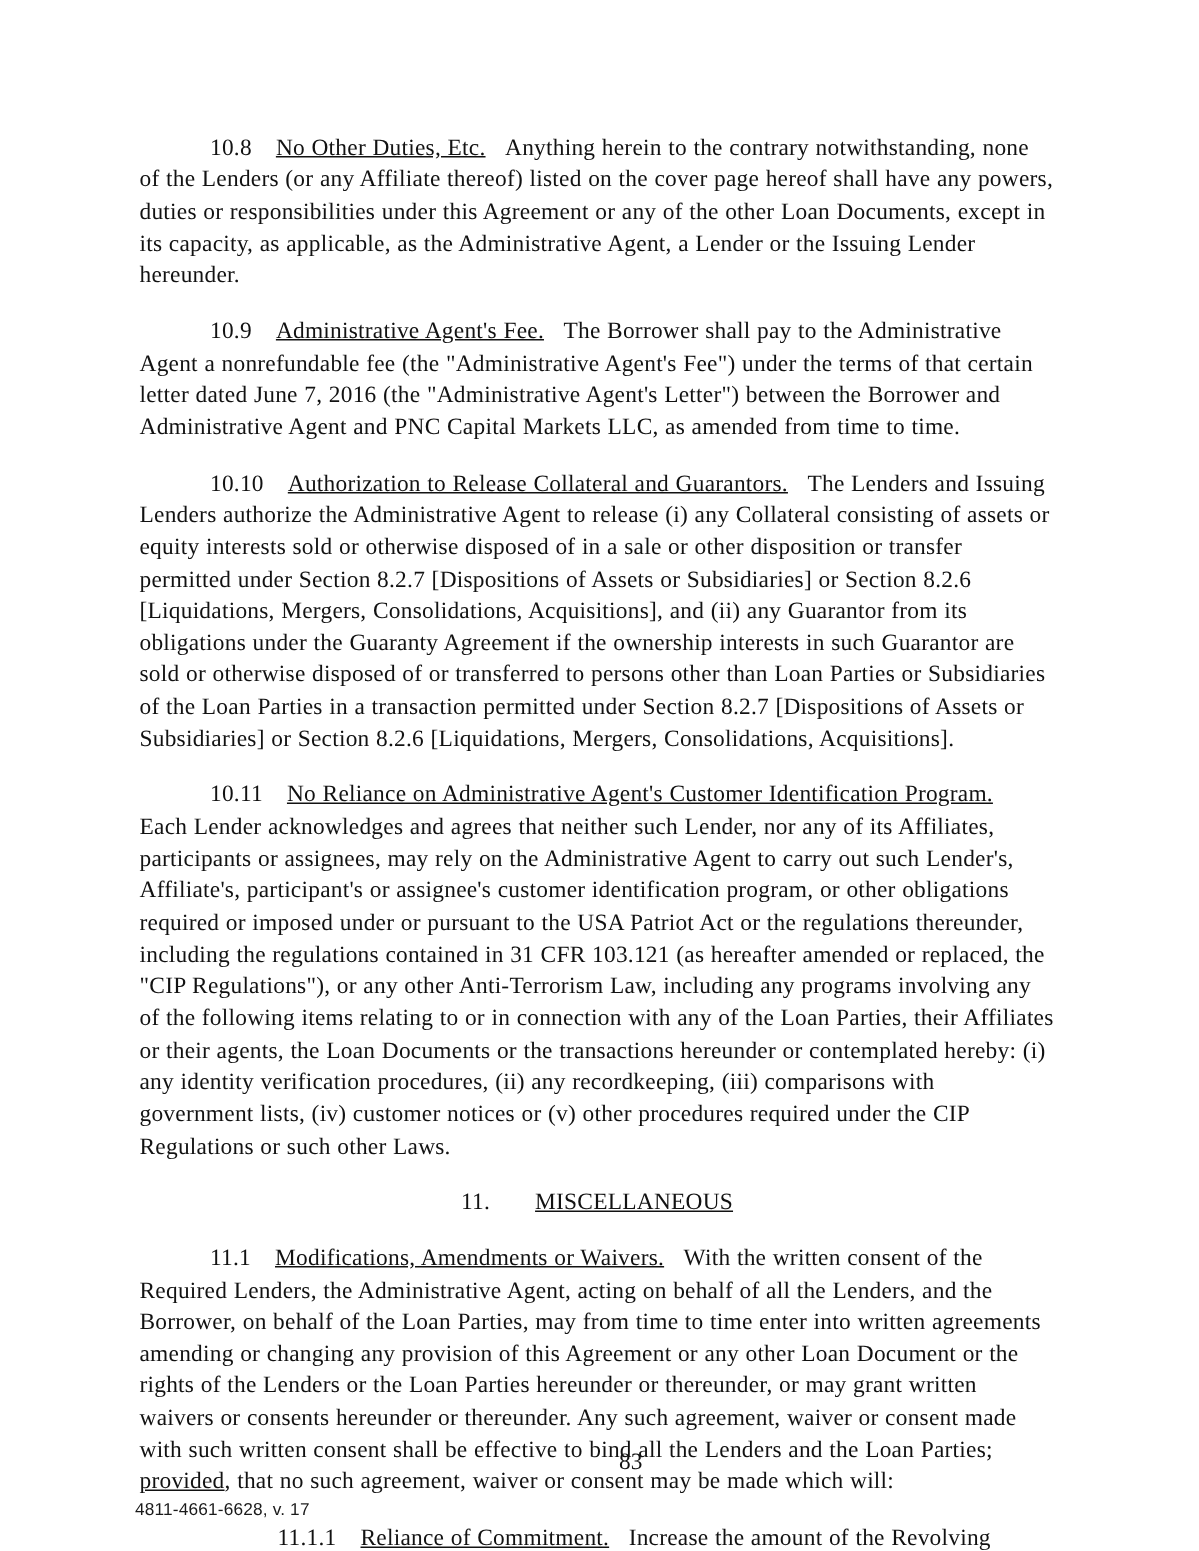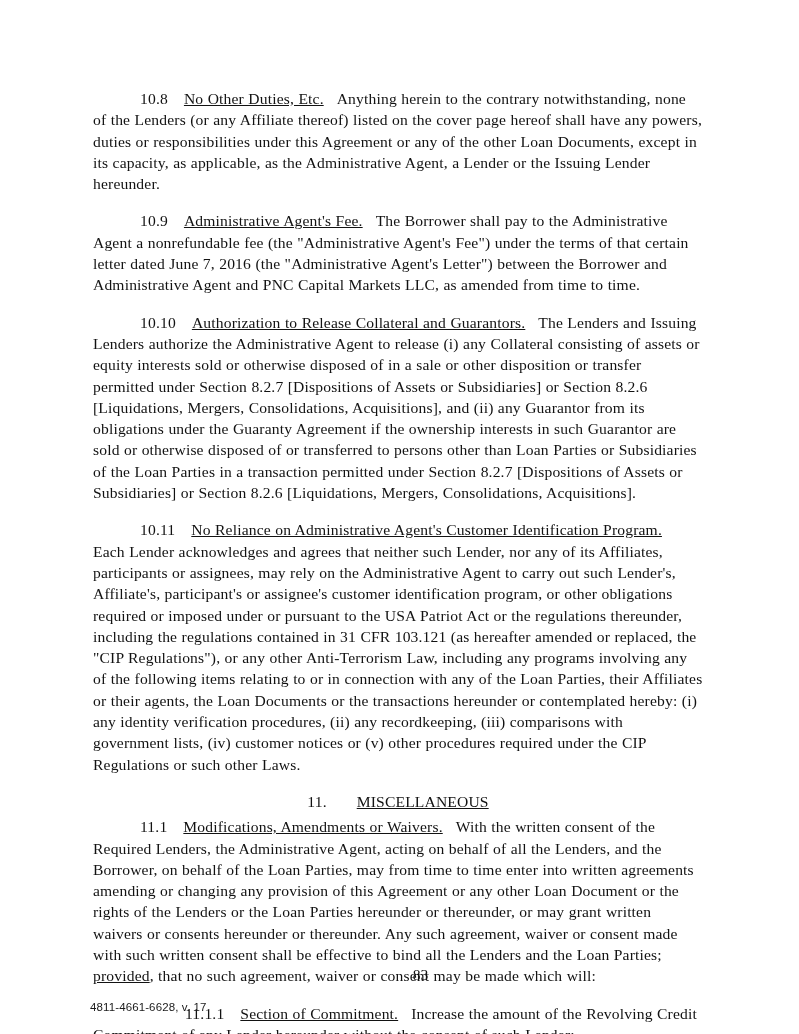--- a/index.html
+++ b/index.html
@@ -45,21 +45,21 @@
     display: inline-block;
     width: 16px;
   }
   .u {
     text-decoration: underline;
   }
   .b {
     font-weight: normal;
   }
   h2.section-heading {
-    margin: 0 0 4px 0;
+    margin: 0 0 16px 0;
     font-size: 15.6px;
     line-height: 21.3px;
     font-weight: normal;
     text-align: center;
     letter-spacing: 0.01em;
   }
   h2.section-heading .heading-gap {
     display: inline-block;
     width: 30px;
   }
@@ -110,21 +110,21 @@
 
     <h2 class="section-heading">
       <span>11.</span><span class="heading-gap"></span><span class="u">MISCELLANEOUS</span>
     </h2>
 
     <p class="para">
       <span class="num">11.1</span><span class="gap-wide"></span><span class="u">Modifications, Amendments or Waivers.</span><span class="gap"></span><span>With the written consent of the Required Lenders, the Administrative Agent, acting on behalf of all the Lenders, and the Borrower, on behalf of the Loan Parties, may from time to time enter into written agreements amending or changing any provision of this Agreement or any other Loan Document or the rights of the Lenders or the Loan Parties hereunder or thereunder, or may grant written waivers or consents hereunder or thereunder.  Any such agreement, waiver or consent made with such written consent shall be effective to bind all the Lenders and the Loan Parties; </span><span class="u">provided</span><span>, that no such agreement, waiver or consent may be made which will:</span>
     </p>
 
     <p class="para deep">
-      <span class="num">11.1.1</span><span class="gap-wide"></span><span class="u">Section of Commitment.</span><span class="gap"></span><span>Increase the amount of the Revolving Credit Commitment of any Lender hereunder without the consent of such Lender;</span>
+      <span class="num">11.1.1</span><span class="gap-wide"></span><span class="u">Reliance of Commitment.</span><span class="gap"></span><span>Increase the amount of the Revolving Credit Commitment of any Lender hereunder without the consent of such Lender;</span>
     </p>
 
   </div>
 
   <div class="page-number">83</div>
 
   <div class="doc-id">4811-4661-6628, v. 17</div>
 
 </div>
 

